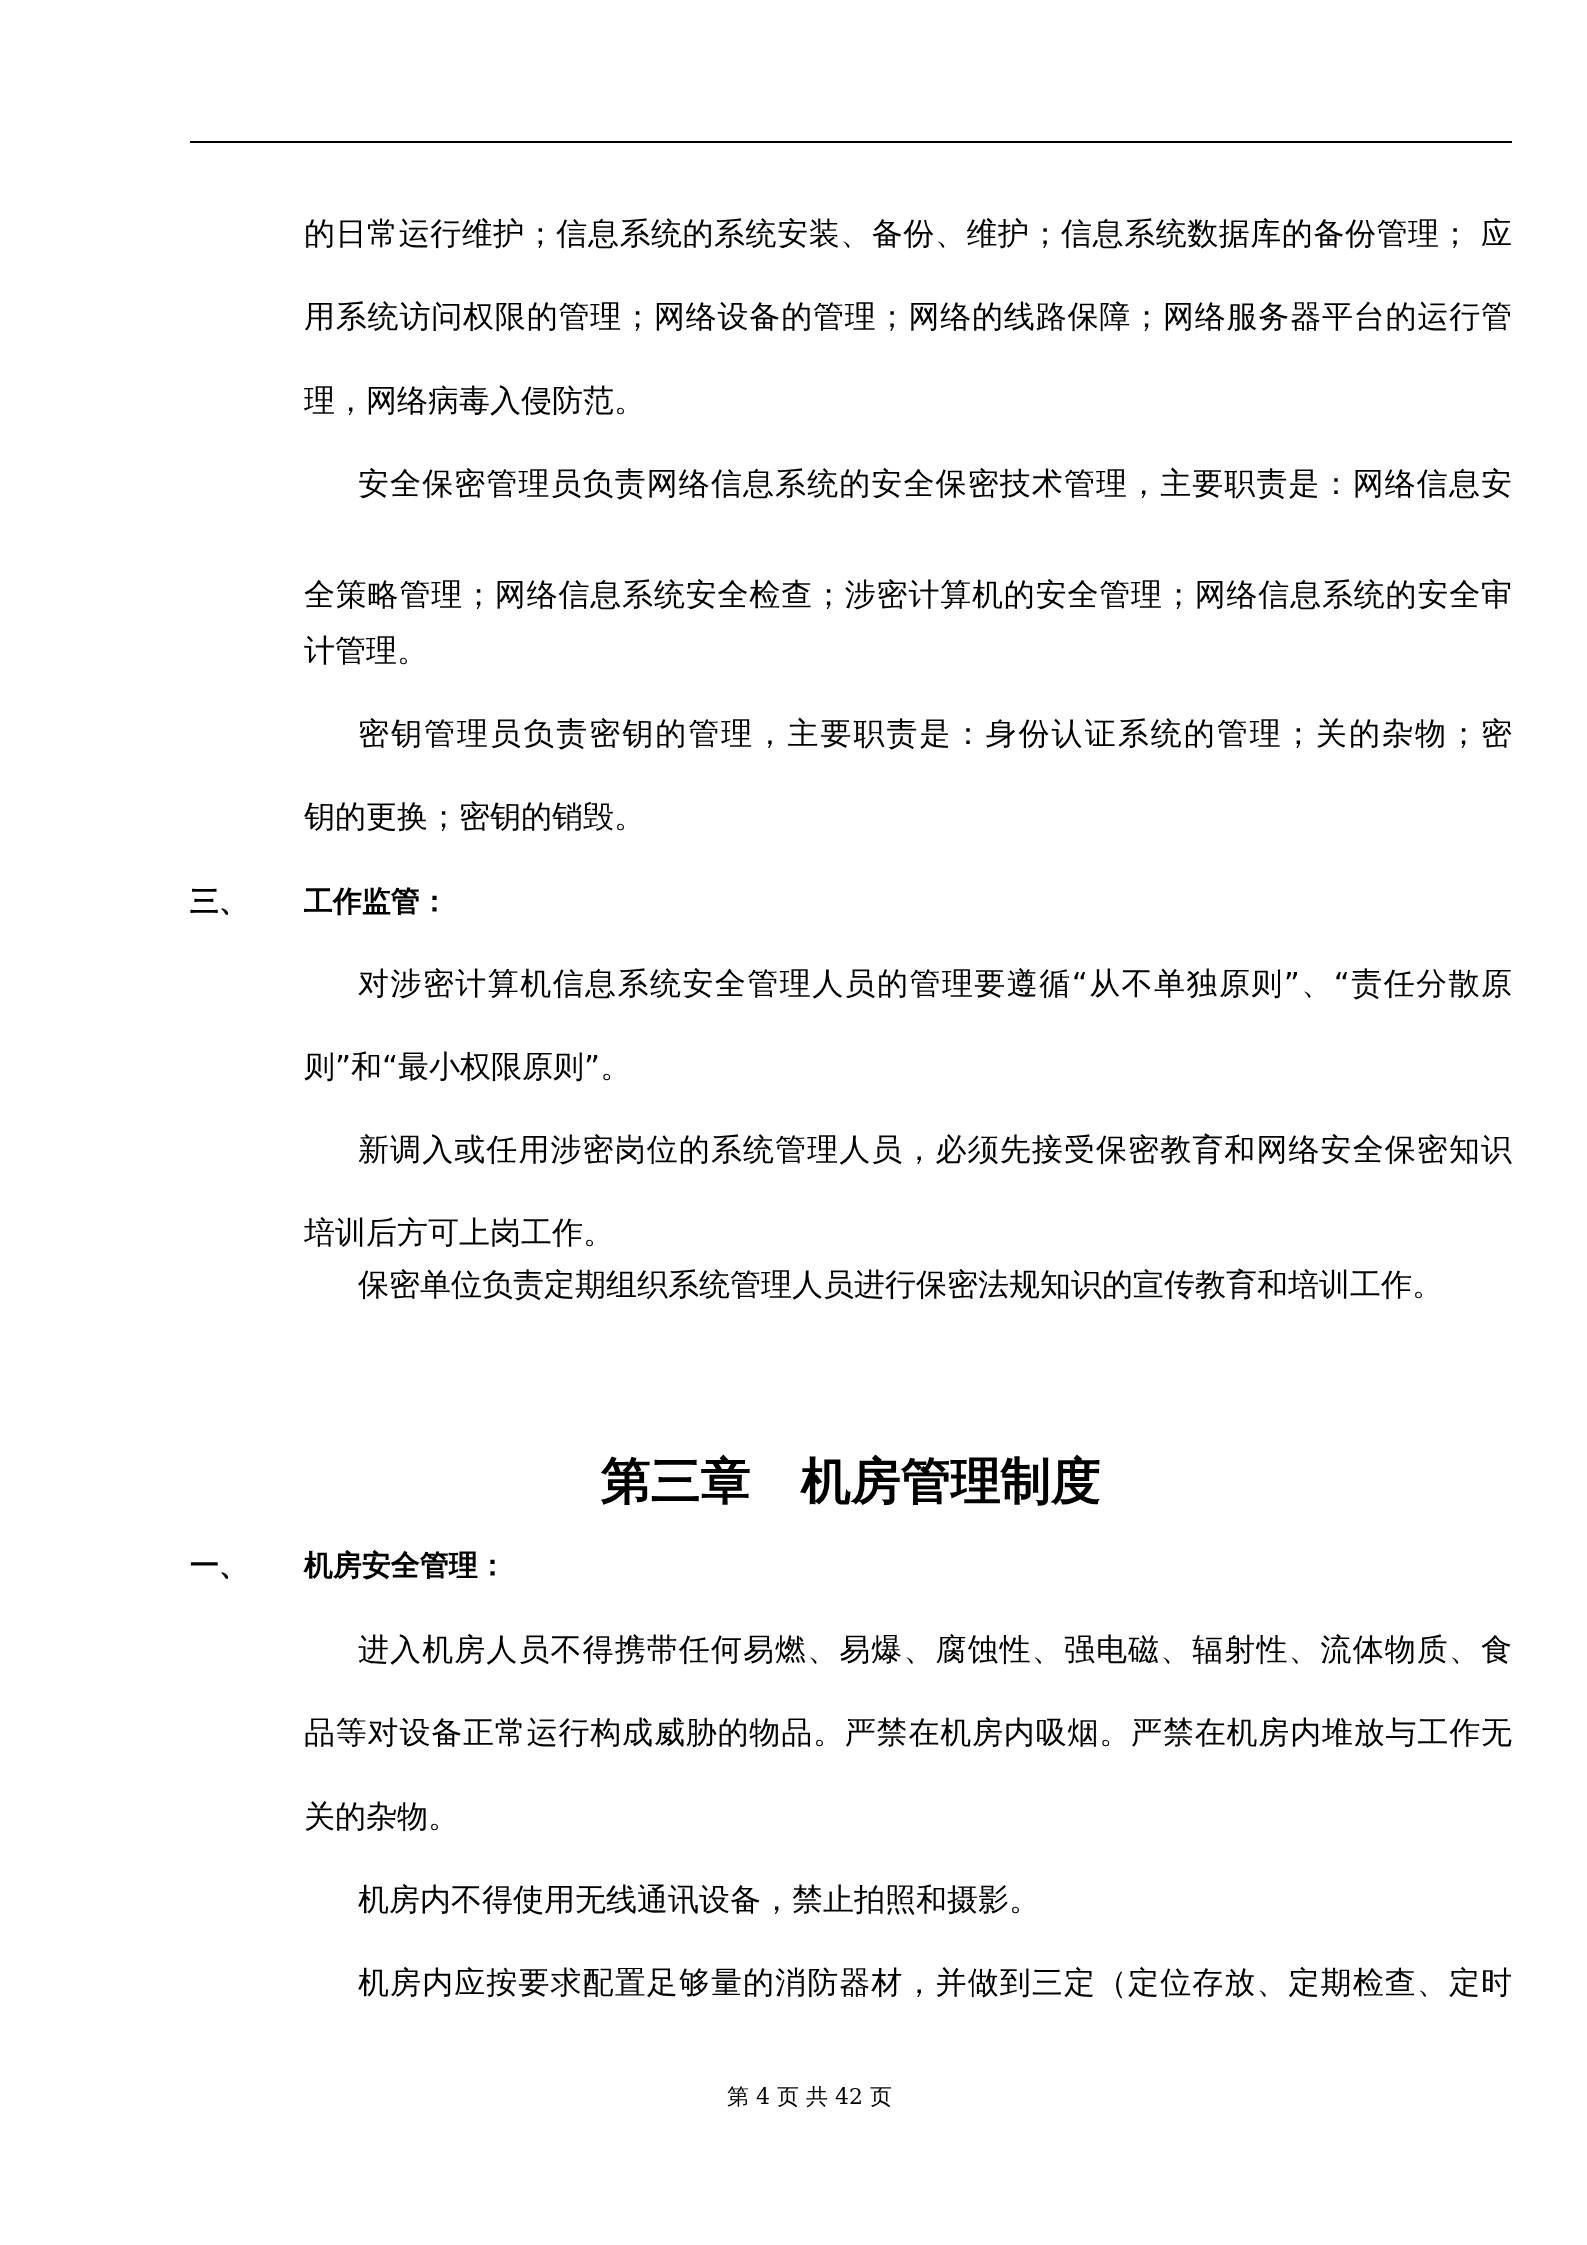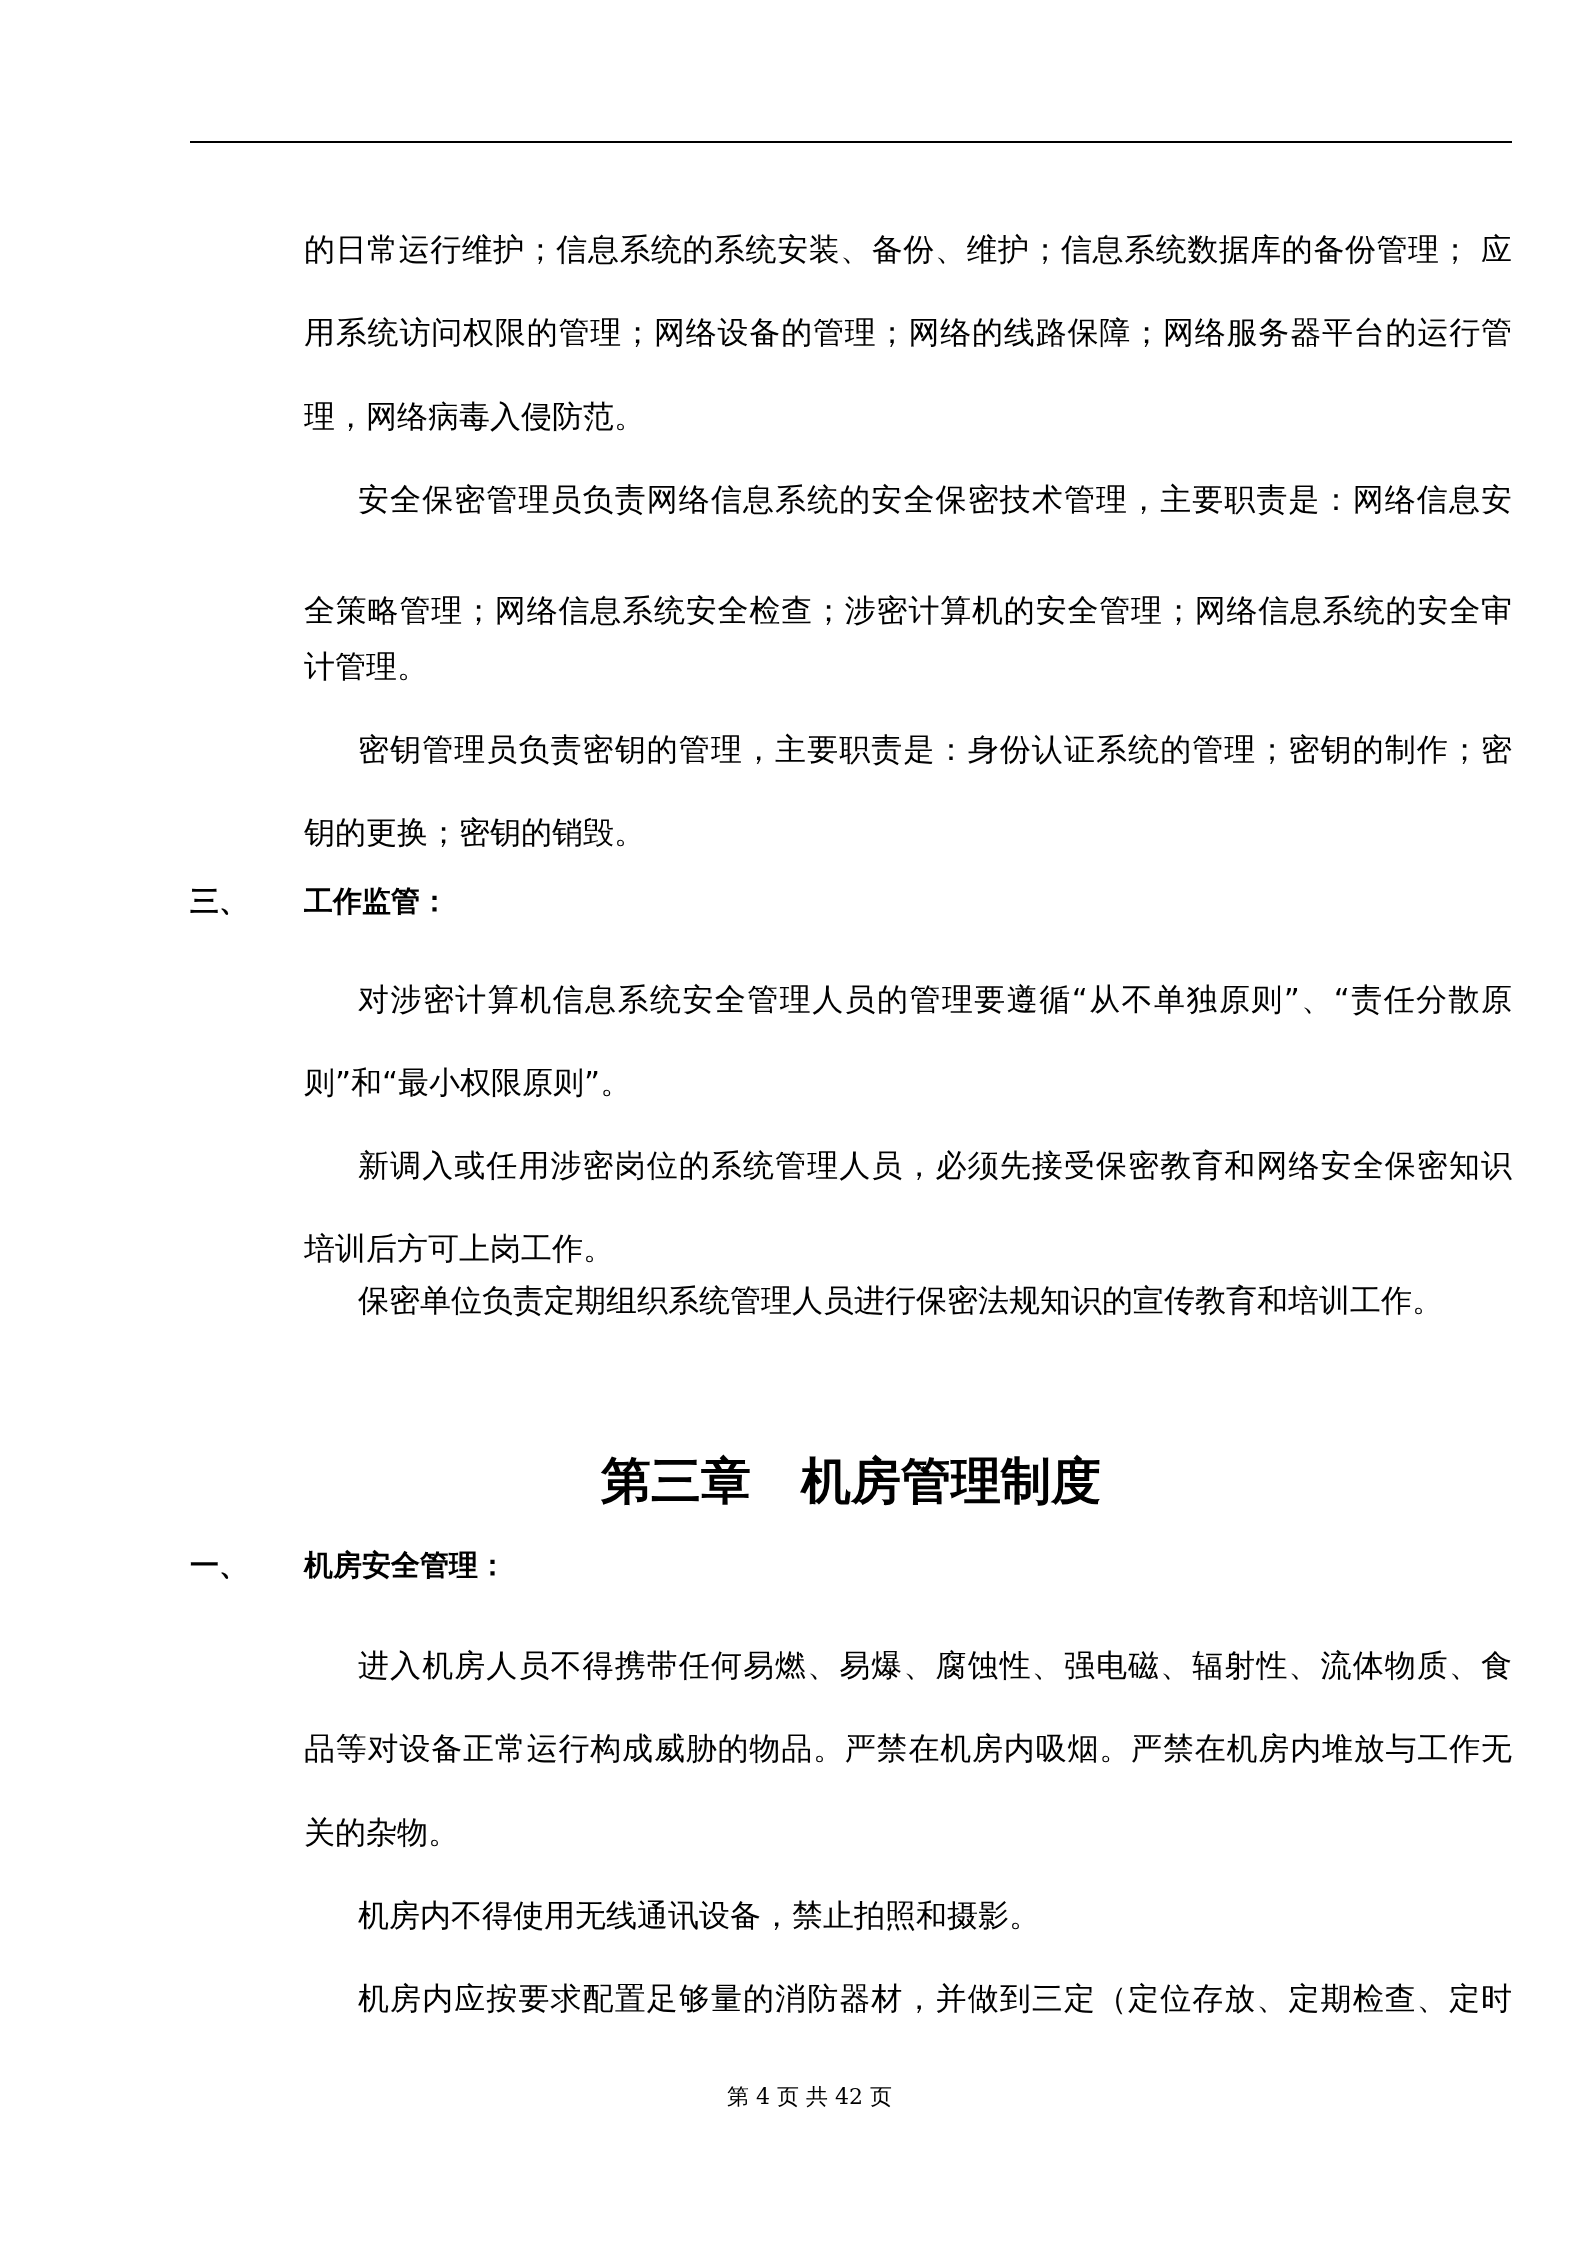--- a/index.html
+++ b/index.html
@@ -4,21 +4,20 @@
 <style>
   html, body { margin: 0; padding: 0; background: #ffffff; }
   body { width: 1587px; height: 2245px; position: relative; overflow: hidden; }
   .page { position: absolute; left: 0; top: 0; width: 1587px; height: 2245px; background: #ffffff; }
   .header-rule { position: absolute; left: 190px; top: 141px; width: 1322px; height: 2px; background: #000000; }
   .line {
     position: absolute; left: 304px; width: 1208px;
     font-family: "DejaVu Sans", "Liberation Sans", sans-serif;
     font-size: 31px; line-height: 34px; color: #000000; white-space: nowrap;
     text-align: left;
-    margin-top: 16px;
   }
   .line.full { text-align: justify; text-align-last: justify; }
   .line.indent { left: 358px; width: 1154px; }
   .heading { position: absolute; font-family: "DejaVu Sans", "Liberation Sans", sans-serif;
     font-weight: bold; font-size: 29px; line-height: 34px; color: #000; white-space: nowrap; }
   .heading .num { position: absolute; left: 0; }
   .heading .txt { position: absolute; left: 114px; }
   .chapter-title { position: absolute; left: 190px; width: 1322px; text-align: center;
     font-family: "DejaVu Sans", "Liberation Sans", sans-serif; font-weight: bold;
     font-size: 50px; line-height: 46px; color: #000; white-space: pre; }
@@ -33,21 +32,21 @@
   <div class="header-rule"></div>
 
   <div class="line full" style="top:216px">的日常运行维护；信息系统的系统安装、备份、维护；信息系统数据库的备份管理； 应</div>
   <div class="line full" style="top:299px">用系统访问权限的管理；网络设备的管理；网络的线路保障；网络服务器平台的运行管</div>
   <div class="line" style="top:383px">理，网络病毒入侵防范。</div>
 
   <div class="line full indent" style="top:466px">安全保密管理员负责网络信息系统的安全保密技术管理，主要职责是：网络信息安</div>
   <div class="line full" style="top:577px">全策略管理；网络信息系统安全检查；涉密计算机的安全管理；网络信息系统的安全审</div>
   <div class="line" style="top:633px">计管理。</div>
 
-  <div class="line full indent" style="top:716px">密钥管理员负责密钥的管理，主要职责是：身份认证系统的管理；密钥的制作；密</div>
+  <div class="line full indent" style="top:716px">密钥管理员负责密钥的管理，主要职责是：身份认证系统的管理；关的杂物；密</div>
   <div class="line" style="top:799px">钥的更换；密钥的销毁。</div>
 
   <div class="heading" style="left:190px; top:884px; width:1322px; height:34px;">
     <span class="num">三、</span>
     <span class="txt">工作监管：</span>
   </div>
 
   <div class="line full indent" style="top:966px">对涉密计算机信息系统安全管理人员的管理要遵循“从不单独原则”、“责任分散原</div>
   <div class="line full indent" style="top:1132px">新调入或任用涉密岗位的系统管理人员，必须先接受保密教育和网络安全保密知识</div>
 

